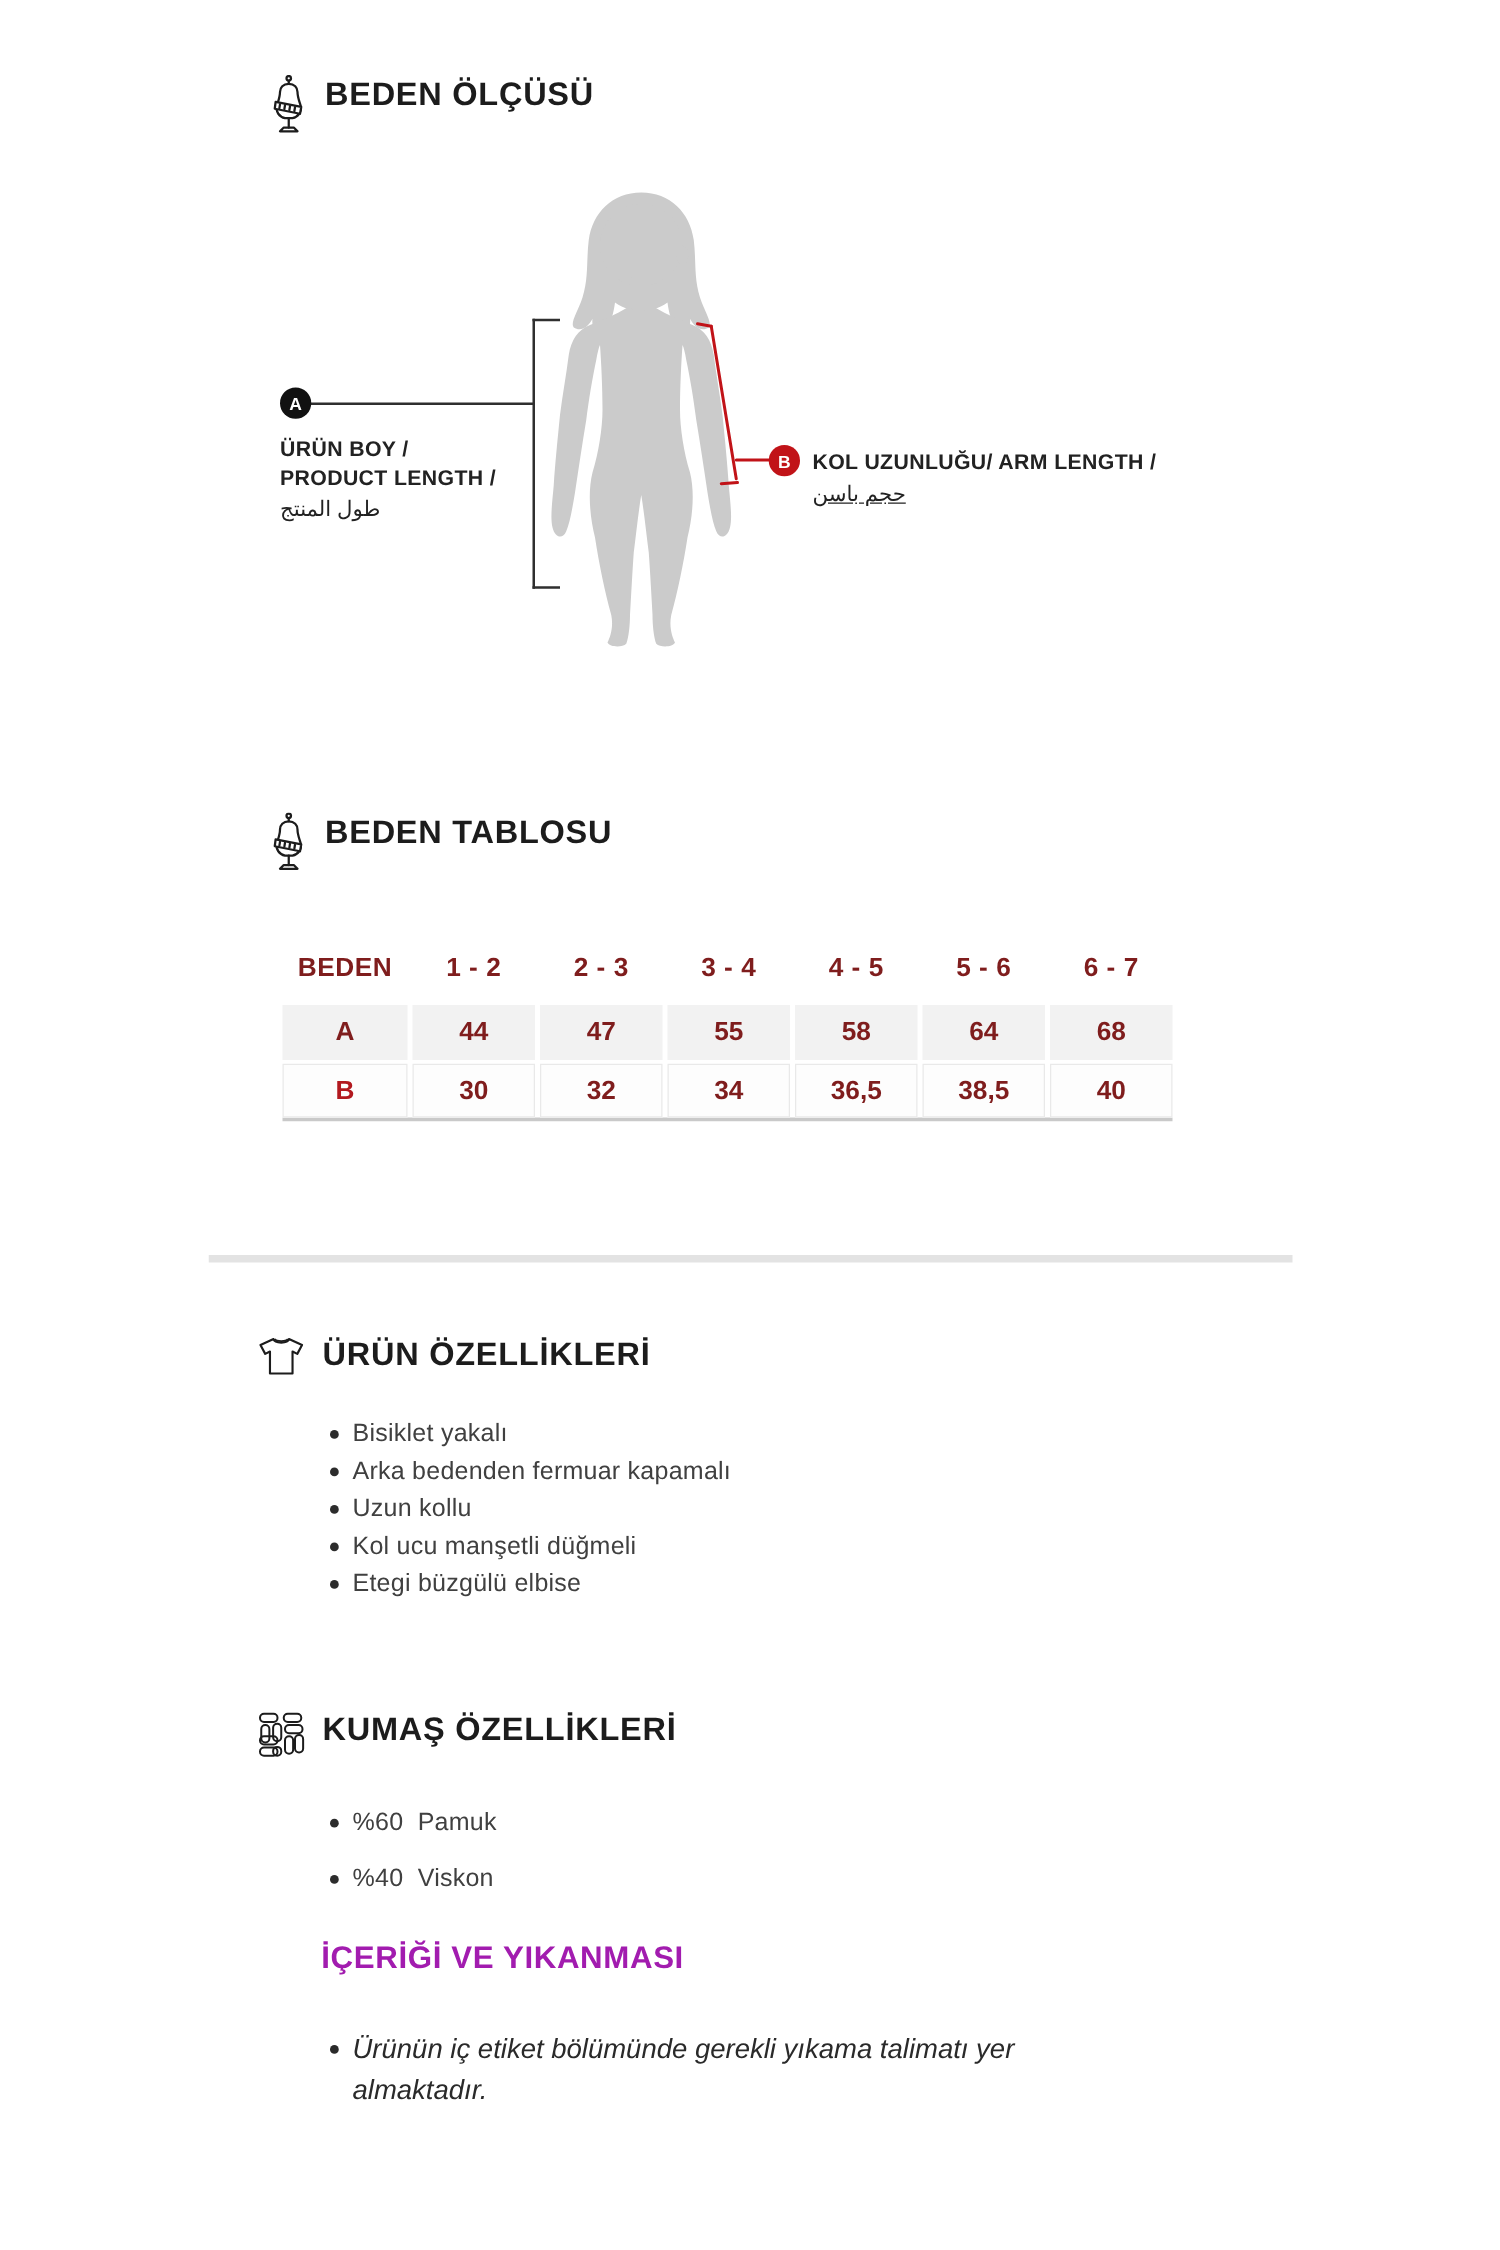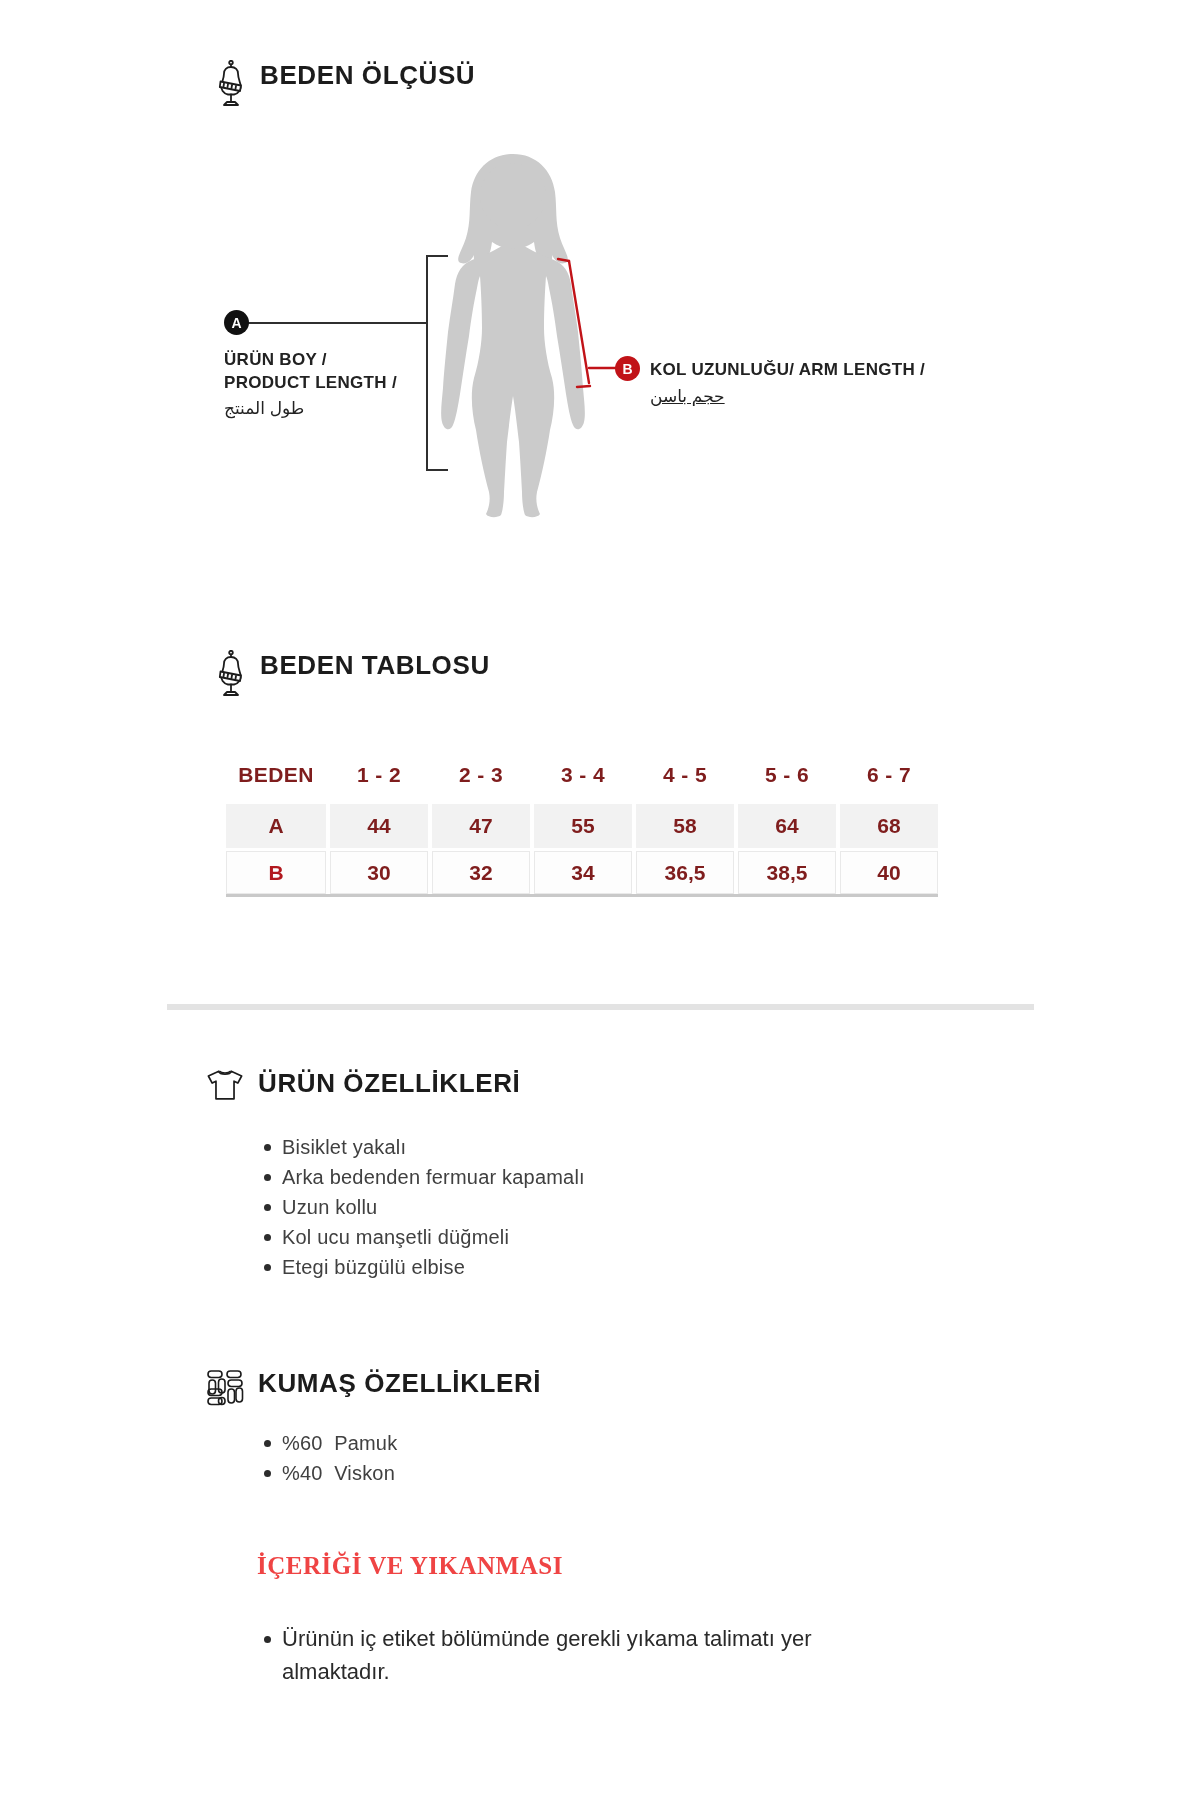--- a/index.html
+++ b/index.html
@@ -37,23 +37,23 @@
   .row-b .tcell { height:43px; background:#fdfdfd; border:1px solid #e9e9e9; }
   .row-b .tcell.lbl { color:#b2191f; }
   .table-bottom { height:3px; background:#c9c9c9; margin-top:0px; }
 
   .divider { position:absolute; left:167px; top:1004px; width:867px; height:6px; background:#e3e3e3; }
 
   
   .blist { position:absolute; }
   .bitem { position:relative; padding-left:20px; font-size:20px; line-height:30px; color:#404040; letter-spacing:0.2px; }
   .bitem::before { content:""; position:absolute; left:2px; top:12px; width:7px; height:7px; border-radius:50%; background:#2c2c2c; }
-  .keep-space { white-space:pre; }
-
-  .care-title { position:absolute; font-size:25px; font-weight:700; letter-spacing:0.5px; color:#ef4444;font-family:Liberation Serif, serif; }
+  .keep-space { white-space:pre;margin-top:15px; }
+
+  .care-title { position:absolute; font-size:25px; font-weight:700; letter-spacing:0.5px; color:#a21caf; }
   .care-item { position:absolute; padding-left:20px; font-size:22px; line-height:33px; color:#2a2a2a; width:600px; }
   .care-item::before { content:""; position:absolute; left:2px; top:14px; width:7px; height:7px; border-radius:50%; background:#2a2a2a; }
 </style>
 </head>
 <body>
 
 <div class="page">
 
   <div class="sec-head" style="left:216px; top:60px;">
     <span class="sec-icon">
@@ -231,15 +231,15 @@
       </svg>
     </span>
     <span class="sec-title">KUMAŞ ÖZELLİKLERİ</span>
   </div>
   <div class="blist" style="left:262px; top:1428px;">
     <div class="bitem keep-space">%60  Pamuk</div>
     <div class="bitem keep-space">%40  Viskon</div>
   </div>
 
   <div class="care-title" style="left:257px; top:1552px;">İÇERİĞİ VE YIKANMASI</div>
-  <div class="care-item" style="left:262px; top:1622px;">Ürünün iç etiket bölümünde gerekli yıkama talimatı yer almaktadır.</div>
+  <div class="care-item" style="left:262px; top:1622px;font-style:italic;">Ürünün iç etiket bölümünde gerekli yıkama talimatı yer almaktadır.</div>
 
 </div>
 
 </body></html>

